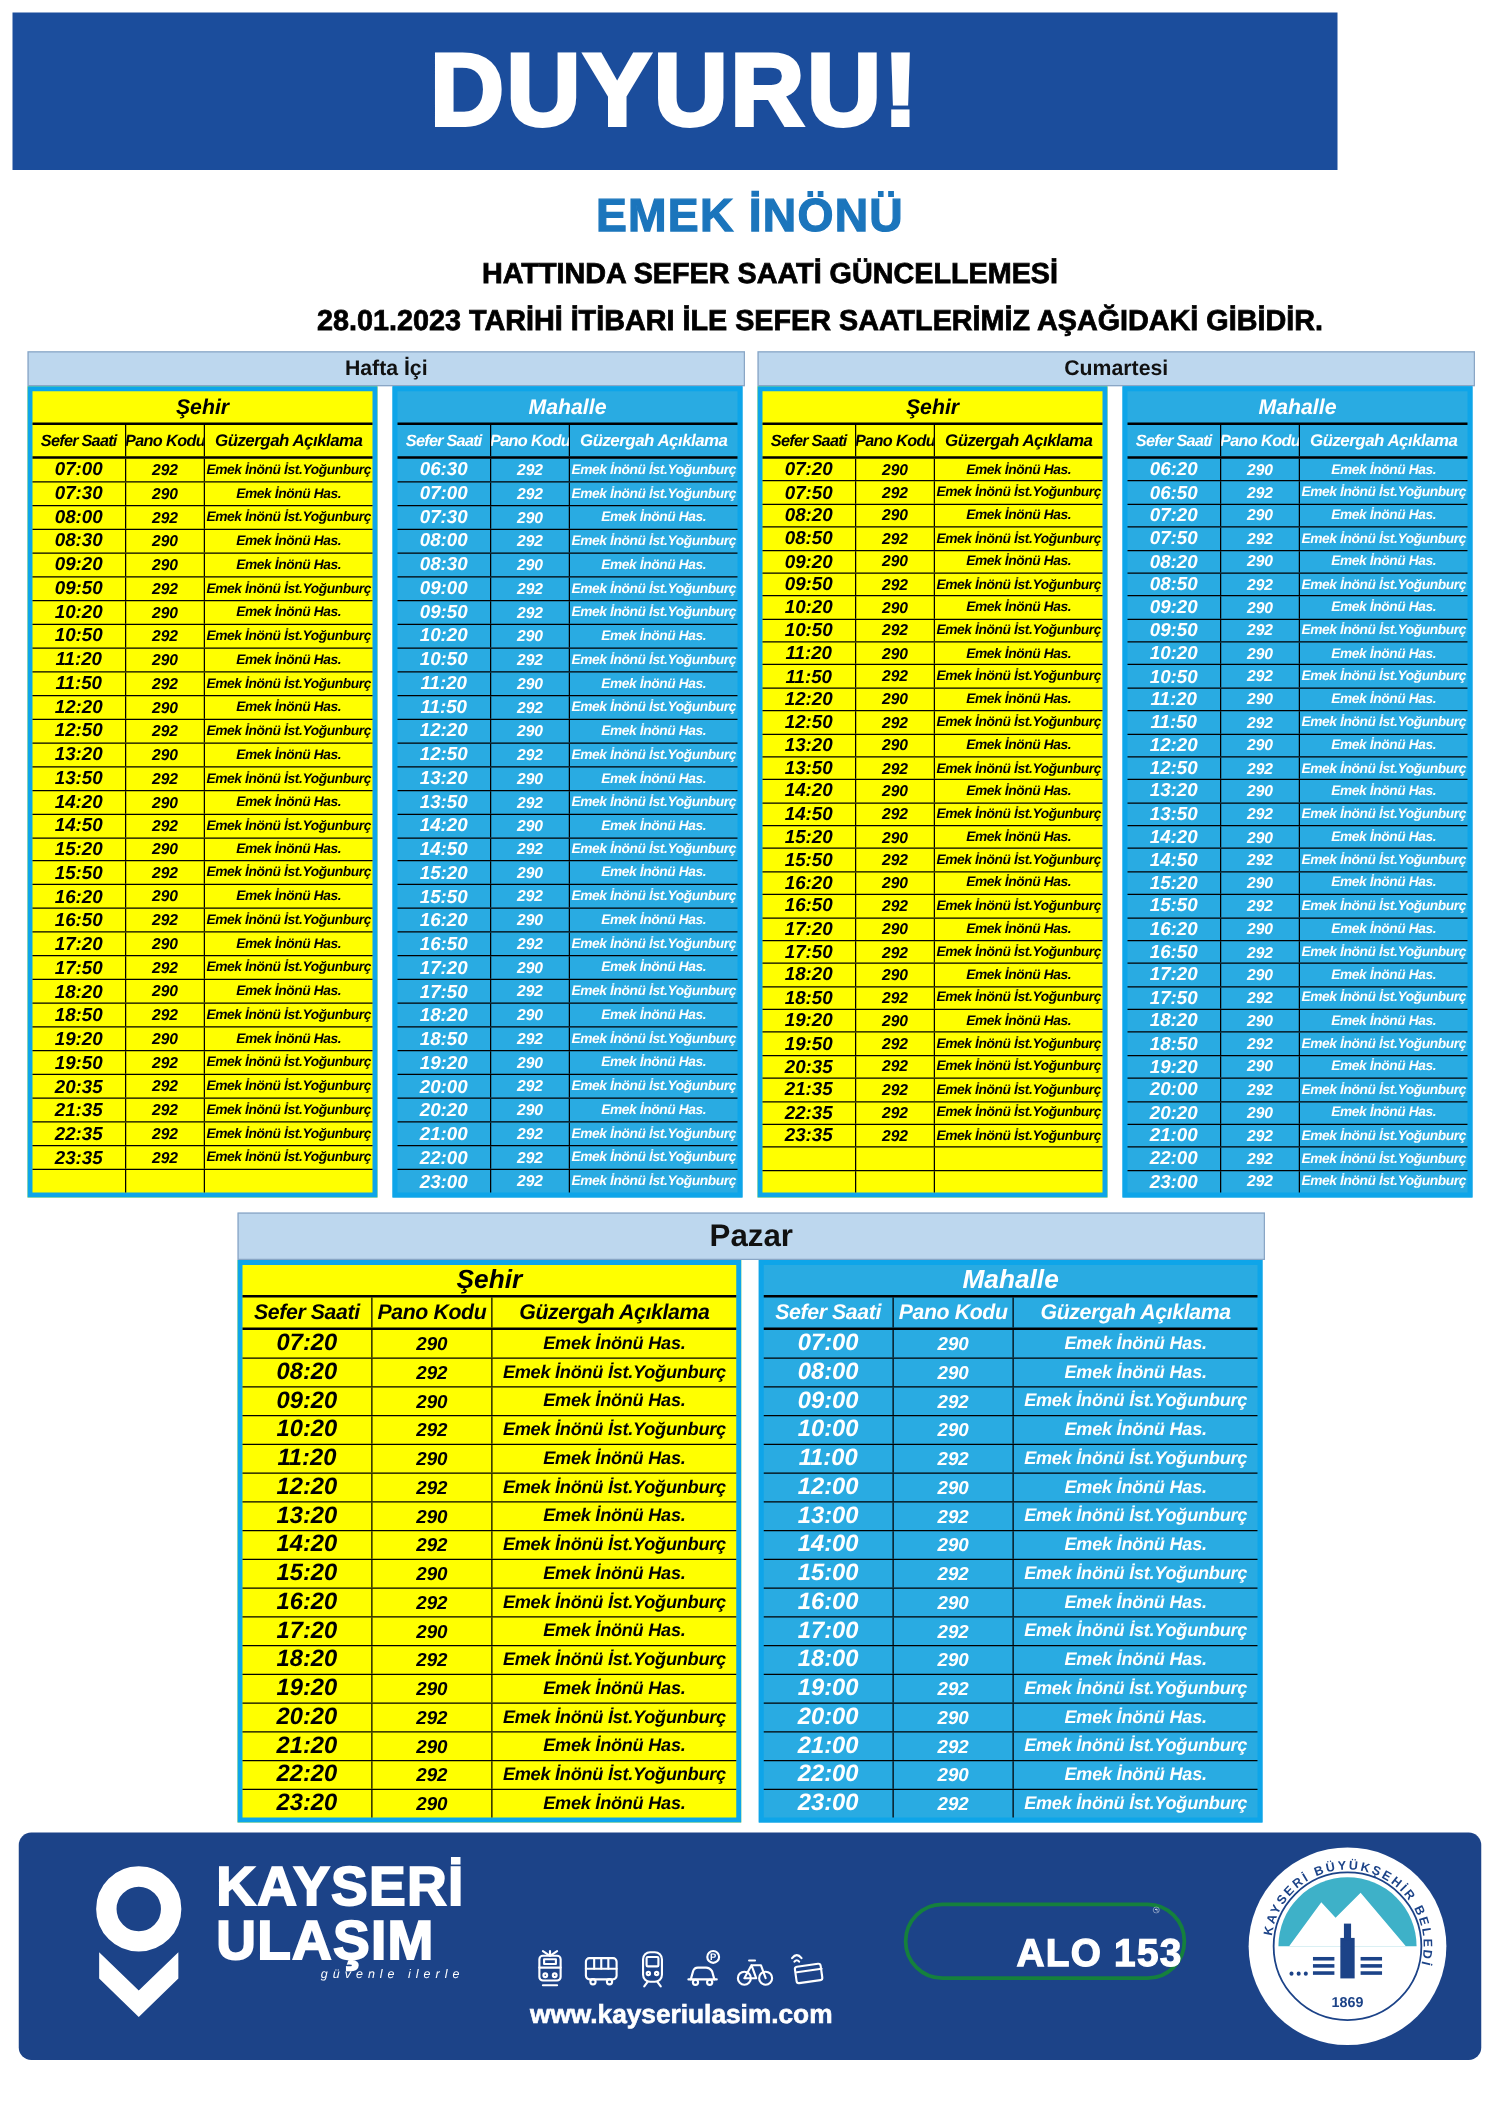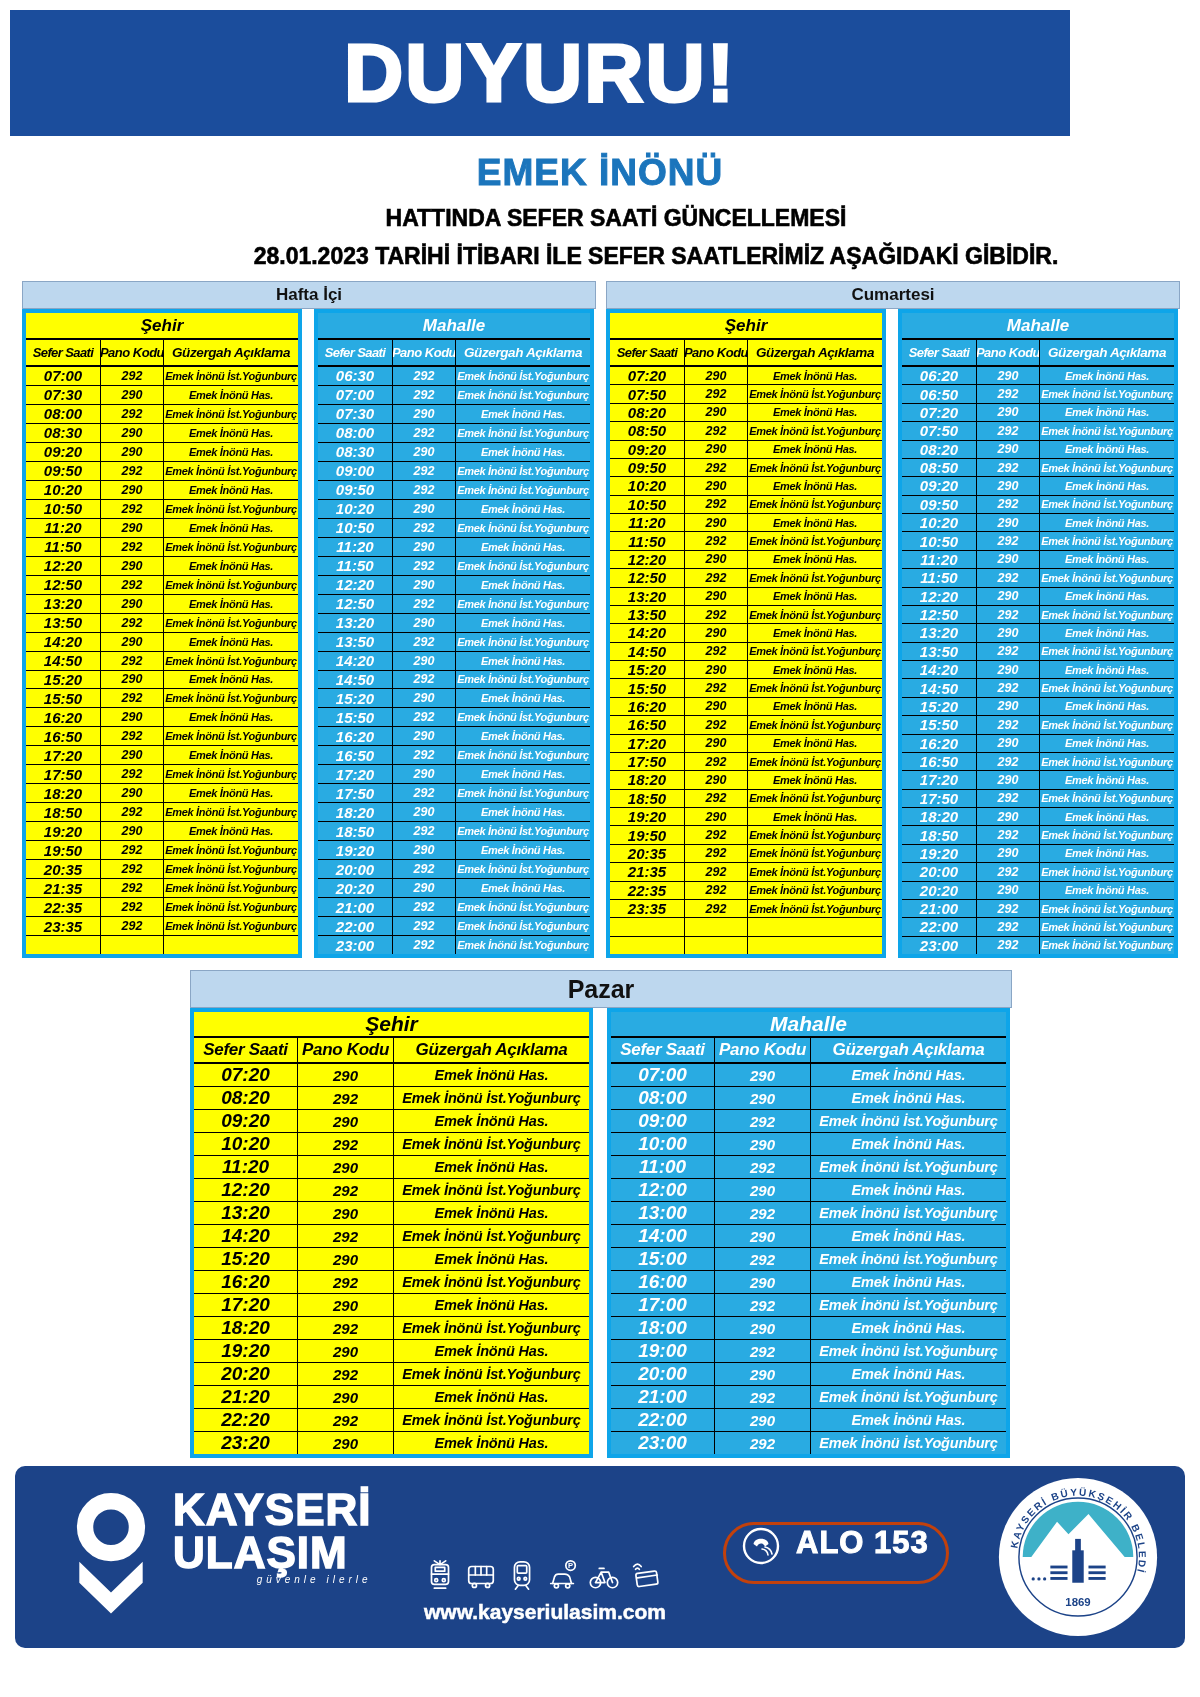--- a/index.html
+++ b/index.html
@@ -75,23 +75,23 @@
           background:var(--footer-blue,#1C4388);border-radius:10px;}
   .pin{position:absolute;left:48px;top:16px;}
   .brand{position:absolute;left:158px;top:22px;color:#fff;}
   .brand .b1,.brand .b2{font-weight:bold;font-size:44px;line-height:0.98;letter-spacing:1px;
           -webkit-text-stroke:1.5px #fff;}
   .brand .tag{margin-top:0;text-align:right;font-style:italic;font-size:10px;letter-spacing:4px;}
   .transport{position:absolute;left:408px;top:92px;display:flex;gap:7px;align-items:center;}
   .transport svg{display:block;}
   .website{position:absolute;left:370px;top:134px;width:320px;text-align:center;
            color:#fff;font-weight:bold;font-size:21px;-webkit-text-stroke:0.5px #fff;}
-  .alo{position:absolute;left:708px;top:56px;width:226px;height:62px;border:3px solid #c2410c;
-       border-radius:36px;display:flex;align-items:flex-start;justify-content:flex-start;
-       padding-left:14px;box-sizing:border-box;gap:14px;}
+  .alo{position:absolute;left:708px;top:56px;width:226px;height:62px;border:3px solid #15803d;
+       border-radius:36px;display:flex;align-items:flex-end;justify-content:flex-start;
+       padding-left:14px;box-sizing:border-box;gap:14px;flex-direction:column;}
   .alo .alo-text{color:#fff;font-weight:bold;font-size:31px;letter-spacing:1px;
        -webkit-text-stroke:1px #fff;}
   .seal{position:absolute;right:26px;top:10px;}
 </style>
 </head>
 <body>
 
 <div class="page">
 
   <div class="banner">

